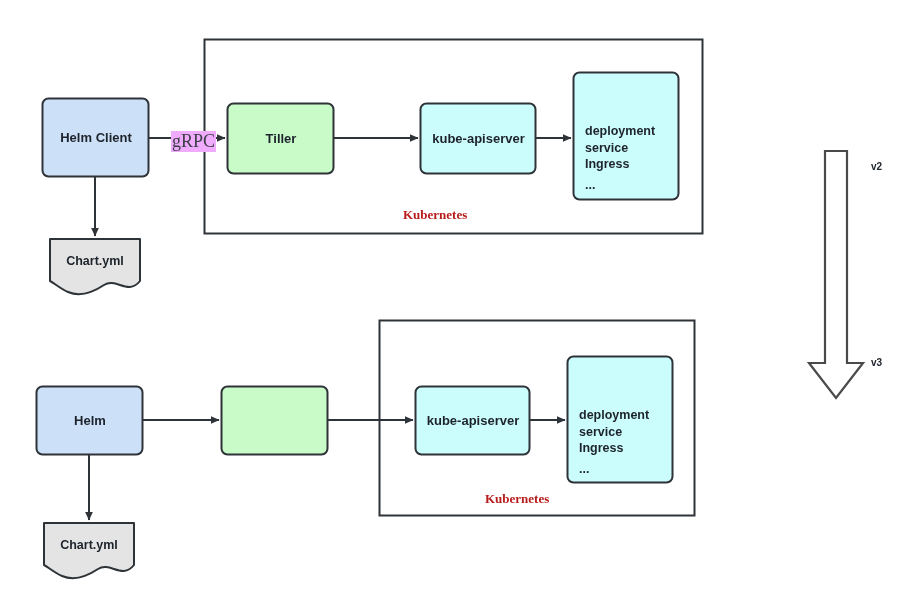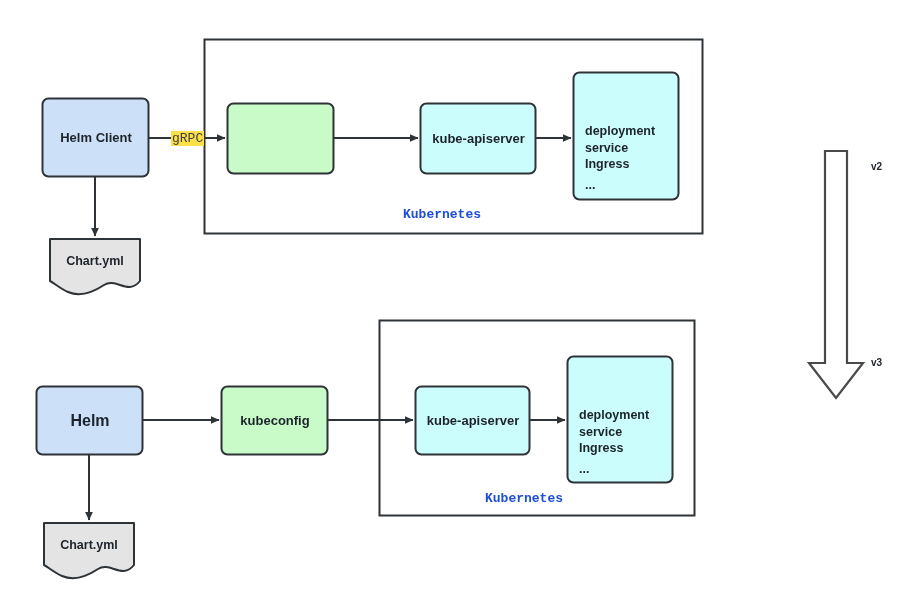--- a/index.html
+++ b/index.html
@@ -39,33 +39,33 @@
     line-height: 1.32;
   }
   .node-label.left-align {
     align-items: flex-start;
     justify-content: flex-start;
     text-align: left;
     margin-top: 33px;
   }
   .grpc-label {
     position: absolute;
-    font-family: Liberation Mono, monospace;
-    font-size: 13px;
+    font-family: Liberation Serif, serif;
+    font-size: 18px;
     color: #3b3f45;
-    background: #fde047;
+    background: #f0abfc;
     padding: 0 1px;
     white-space: nowrap;
   }
   .container-caption {
     position: absolute;
-    font-family: Liberation Mono, monospace;
+    font-family: Liberation Serif, serif;
     font-weight: bold;
     font-size: 13px;
-    color: #1d4ed8;
+    color: #b91c1c;
     white-space: nowrap;
   }
   .version-label {
     position: absolute;
     font-family: "Liberation Sans", sans-serif;
     font-weight: bold;
     font-size: 10px;
     color: #1d232b;
   }
   .watermark {
@@ -135,41 +135,41 @@
 
     <line x1="530" y1="420" x2="565" y2="420" stroke="#2e3338" stroke-width="2" marker-end="url(#arrowhead)"></line>
 
     <line x1="89" y1="455" x2="89" y2="520" stroke="#2e3338" stroke-width="2" marker-end="url(#arrowhead)"></line>
 
     <path d="M825,151 L847,151 L847,363 L863,363 L836,398 L809,363 L825,363 Z" fill="#ffffff" stroke="#4a4a4a" stroke-width="2.2" stroke-linejoin="miter"></path>
   </svg>
 
   <div class="node-label" style="left:42px; top:98px; width:108px; height:79px; font-size:13px;">Helm Client</div>
 
+  <div class="node-label" style="left:227px; top:103px; width:108px; height:72px; font-size:13px;">Tiller</div>
 
   <div class="node-label" style="left:420px; top:103px; width:117px; height:72px; font-size:13px;">kube-apiserver</div>
 
   <div class="node-label left-align" style="left:585px; top:90px; width:92px; font-size:12.5px;">
     <div>
       <div>deployment</div>
       <div>service</div>
       <div>Ingress</div>
       <div style="margin-top:4px;">...</div>
     </div>
   </div>
 
   <div class="node-label" style="left:50px; top:240px; width:90px; height:42px; font-size:12.5px;">Chart.yml</div>
 
   <div class="grpc-label" style="left:171px; top:131px;">gRPC</div>
 
   <div class="container-caption" style="left:403px; top:207px;">Kubernetes</div>
 
-  <div class="node-label" style="left:36px; top:386px; width:108px; height:70px; font-size:16px;">Helm</div>
+  <div class="node-label" style="left:36px; top:386px; width:108px; height:70px; font-size:13px;">Helm</div>
 
-  <div class="node-label" style="left:221px; top:386px; width:108px; height:70px; font-size:13px;">kubeconfig</div>
 
   <div class="node-label" style="left:415px; top:386px; width:116px; height:70px; font-size:13px;">kube-apiserver</div>
 
   <div class="node-label left-align" style="left:579px; top:374px; width:92px; font-size:12.5px;">
     <div>
       <div>deployment</div>
       <div>service</div>
       <div>Ingress</div>
       <div style="margin-top:4px;">...</div>
     </div>

